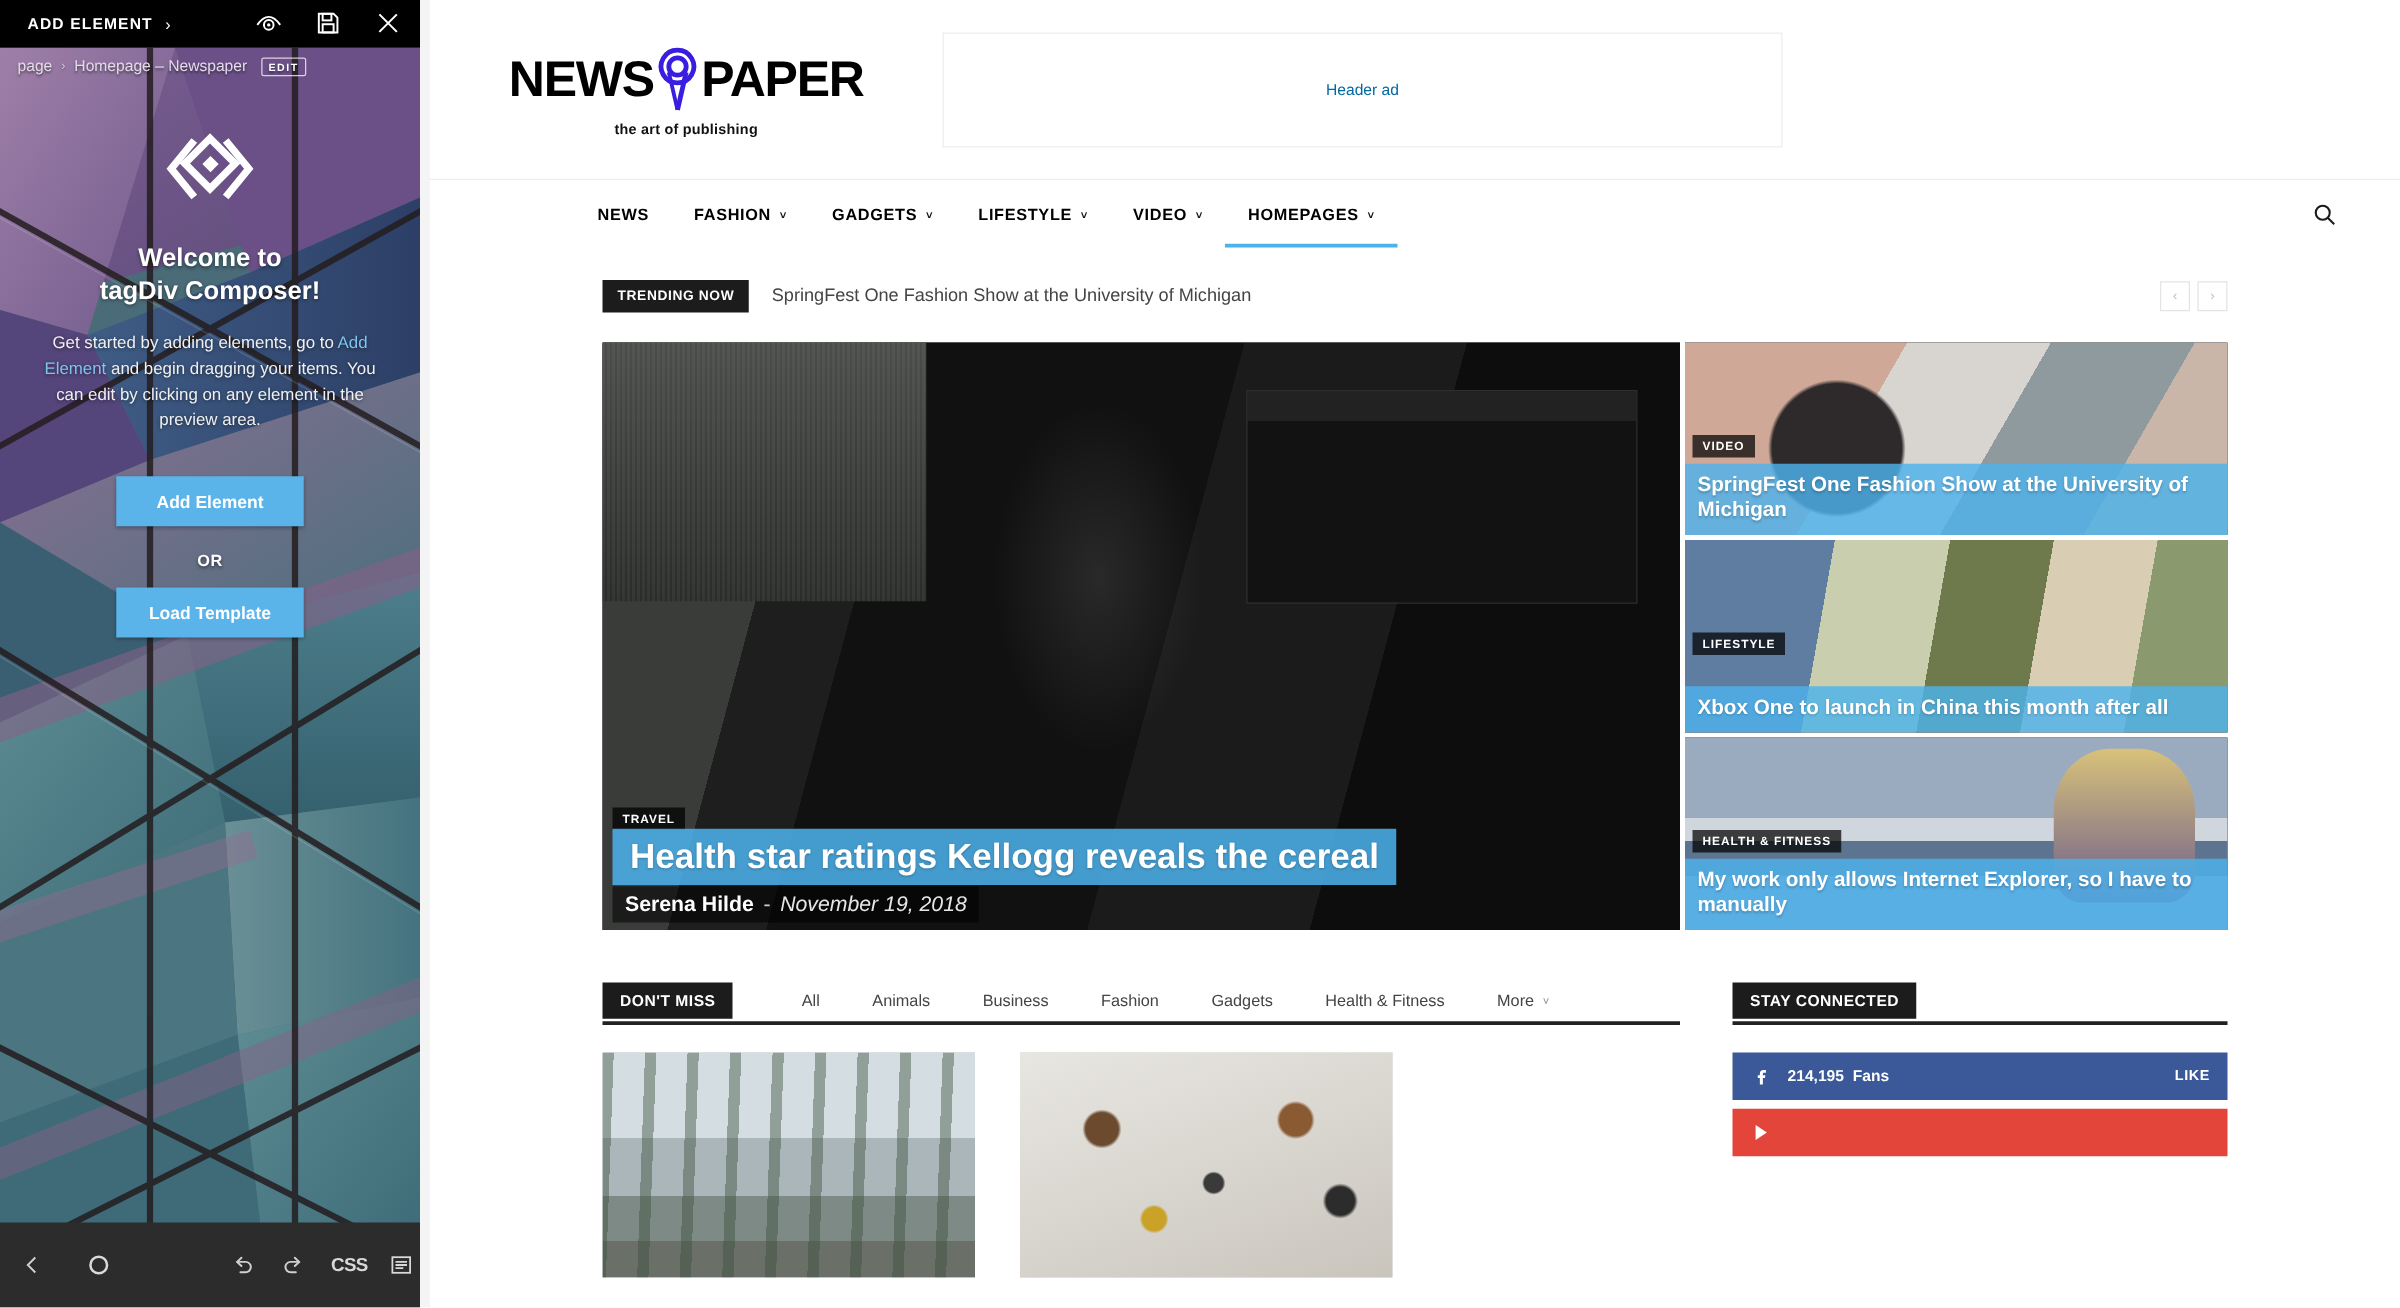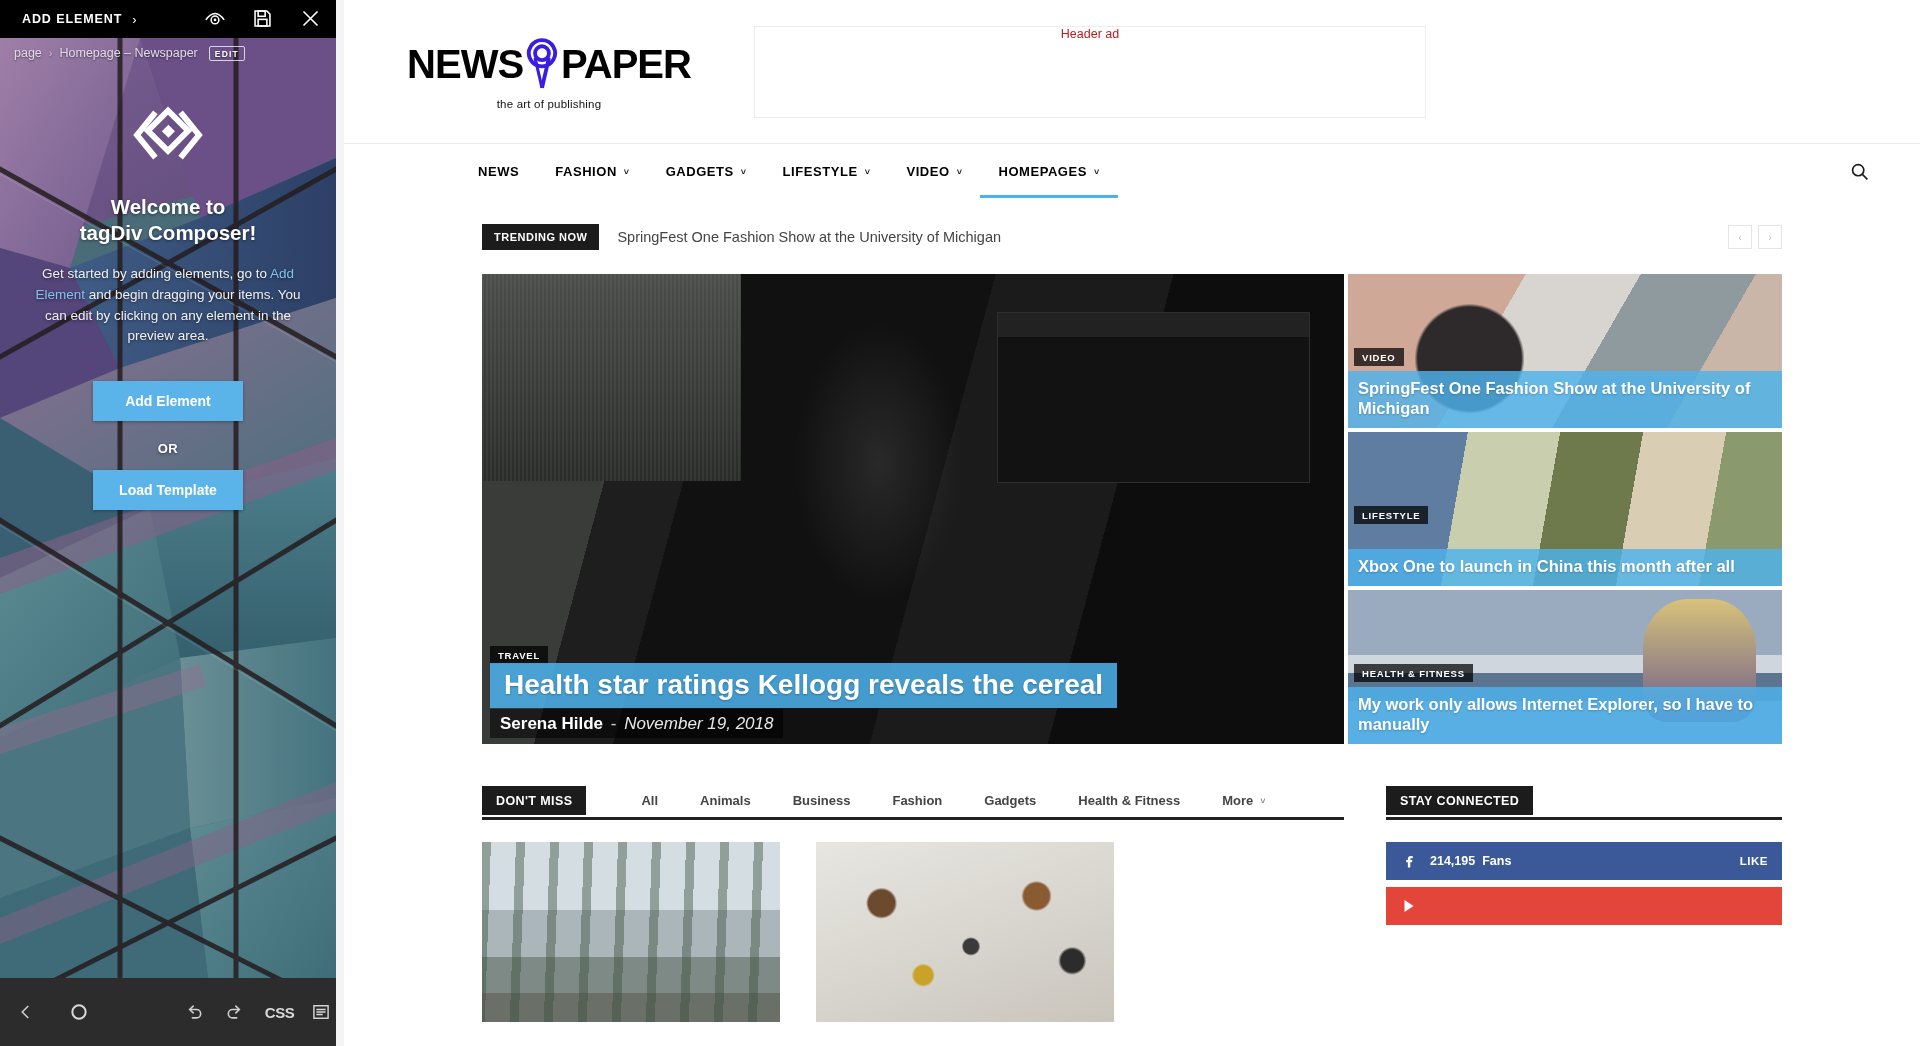--- a/index.html
+++ b/index.html
@@ -120,27 +120,27 @@
   .brand { width: 410px; display: flex; justify-content: center; }
   .brand-inner { text-align: center; padding-top: 4px; }
   .brand-row { display: flex; align-items: center; justify-content: center; }
   .brand-word {
     font-family: "Liberation Sans", sans-serif;
     font-size: 40px; font-weight: bold; letter-spacing: -1px; color: #000;
     line-height: 1;
   }
   .brand-nine { margin: 0 2px; }
   .brand-tag {
-    margin-top: 7px; font-size: 11.5px; font-weight: normal;
+    margin-top: 7px; font-size: 11.5px; font-weight: bold;
     color: #111; letter-spacing: .2px;
   }
   .header-ad {
     width: 672px; height: 92px; border: 1px solid #ededed; background: #fff;
-    display: flex; justify-content: center;
-    color: #b91c1c; font-size: 12.5px;
+    display: flex; align-items: center; justify-content: center;
+    color: #0369a1; font-size: 12.5px;
   }
   
   .site-nav {
     border-top: 1px solid #eeeeee;
     height: 55px; display: flex; align-items: stretch;
     padding-left: 116px; position: relative;
     background: #fff;
   }
   .nav-item {
     display: flex; align-items: center; gap: 7px;
@@ -224,21 +224,21 @@
   .lower-main { width: 862px; }
   .section-head {
     display: flex; align-items: center; border-bottom: 3px solid #222; height: 36px;
   }
   .section-badge {
     background: #1c1c1c; color: #fff; font-size: 12.5px; font-weight: bold;
     letter-spacing: .4px; padding: 8px 14px 7px; text-transform: uppercase;
   }
   .filter-tabs { display: flex; align-items: center; margin-left: 34px; gap: 0; }
   .filter-tab {
-    font-size: 13px; color: #444; padding: 0 21px; cursor: pointer; font-weight: bold;
+    font-size: 13px; color: #444; padding: 0 21px; cursor: pointer;
   }
   .filter-tab.more { display: flex; align-items: center; gap: 7px; }
   .filter-tab .caret { font-size: 9px; color: #888; }
   .post-row { display: flex; gap: 36px; margin-top: 22px; }
   .post-thumb { width: 298px; height: 180px; overflow: hidden; cursor: pointer; background:#ccc;}
   .post-thumb .photo { width: 100%; height: 100%; }
 
   .lower-side { width: 396px; }
   .widget-head {
     display: flex; align-items: center; border-bottom: 3px solid #222; height: 36px;

